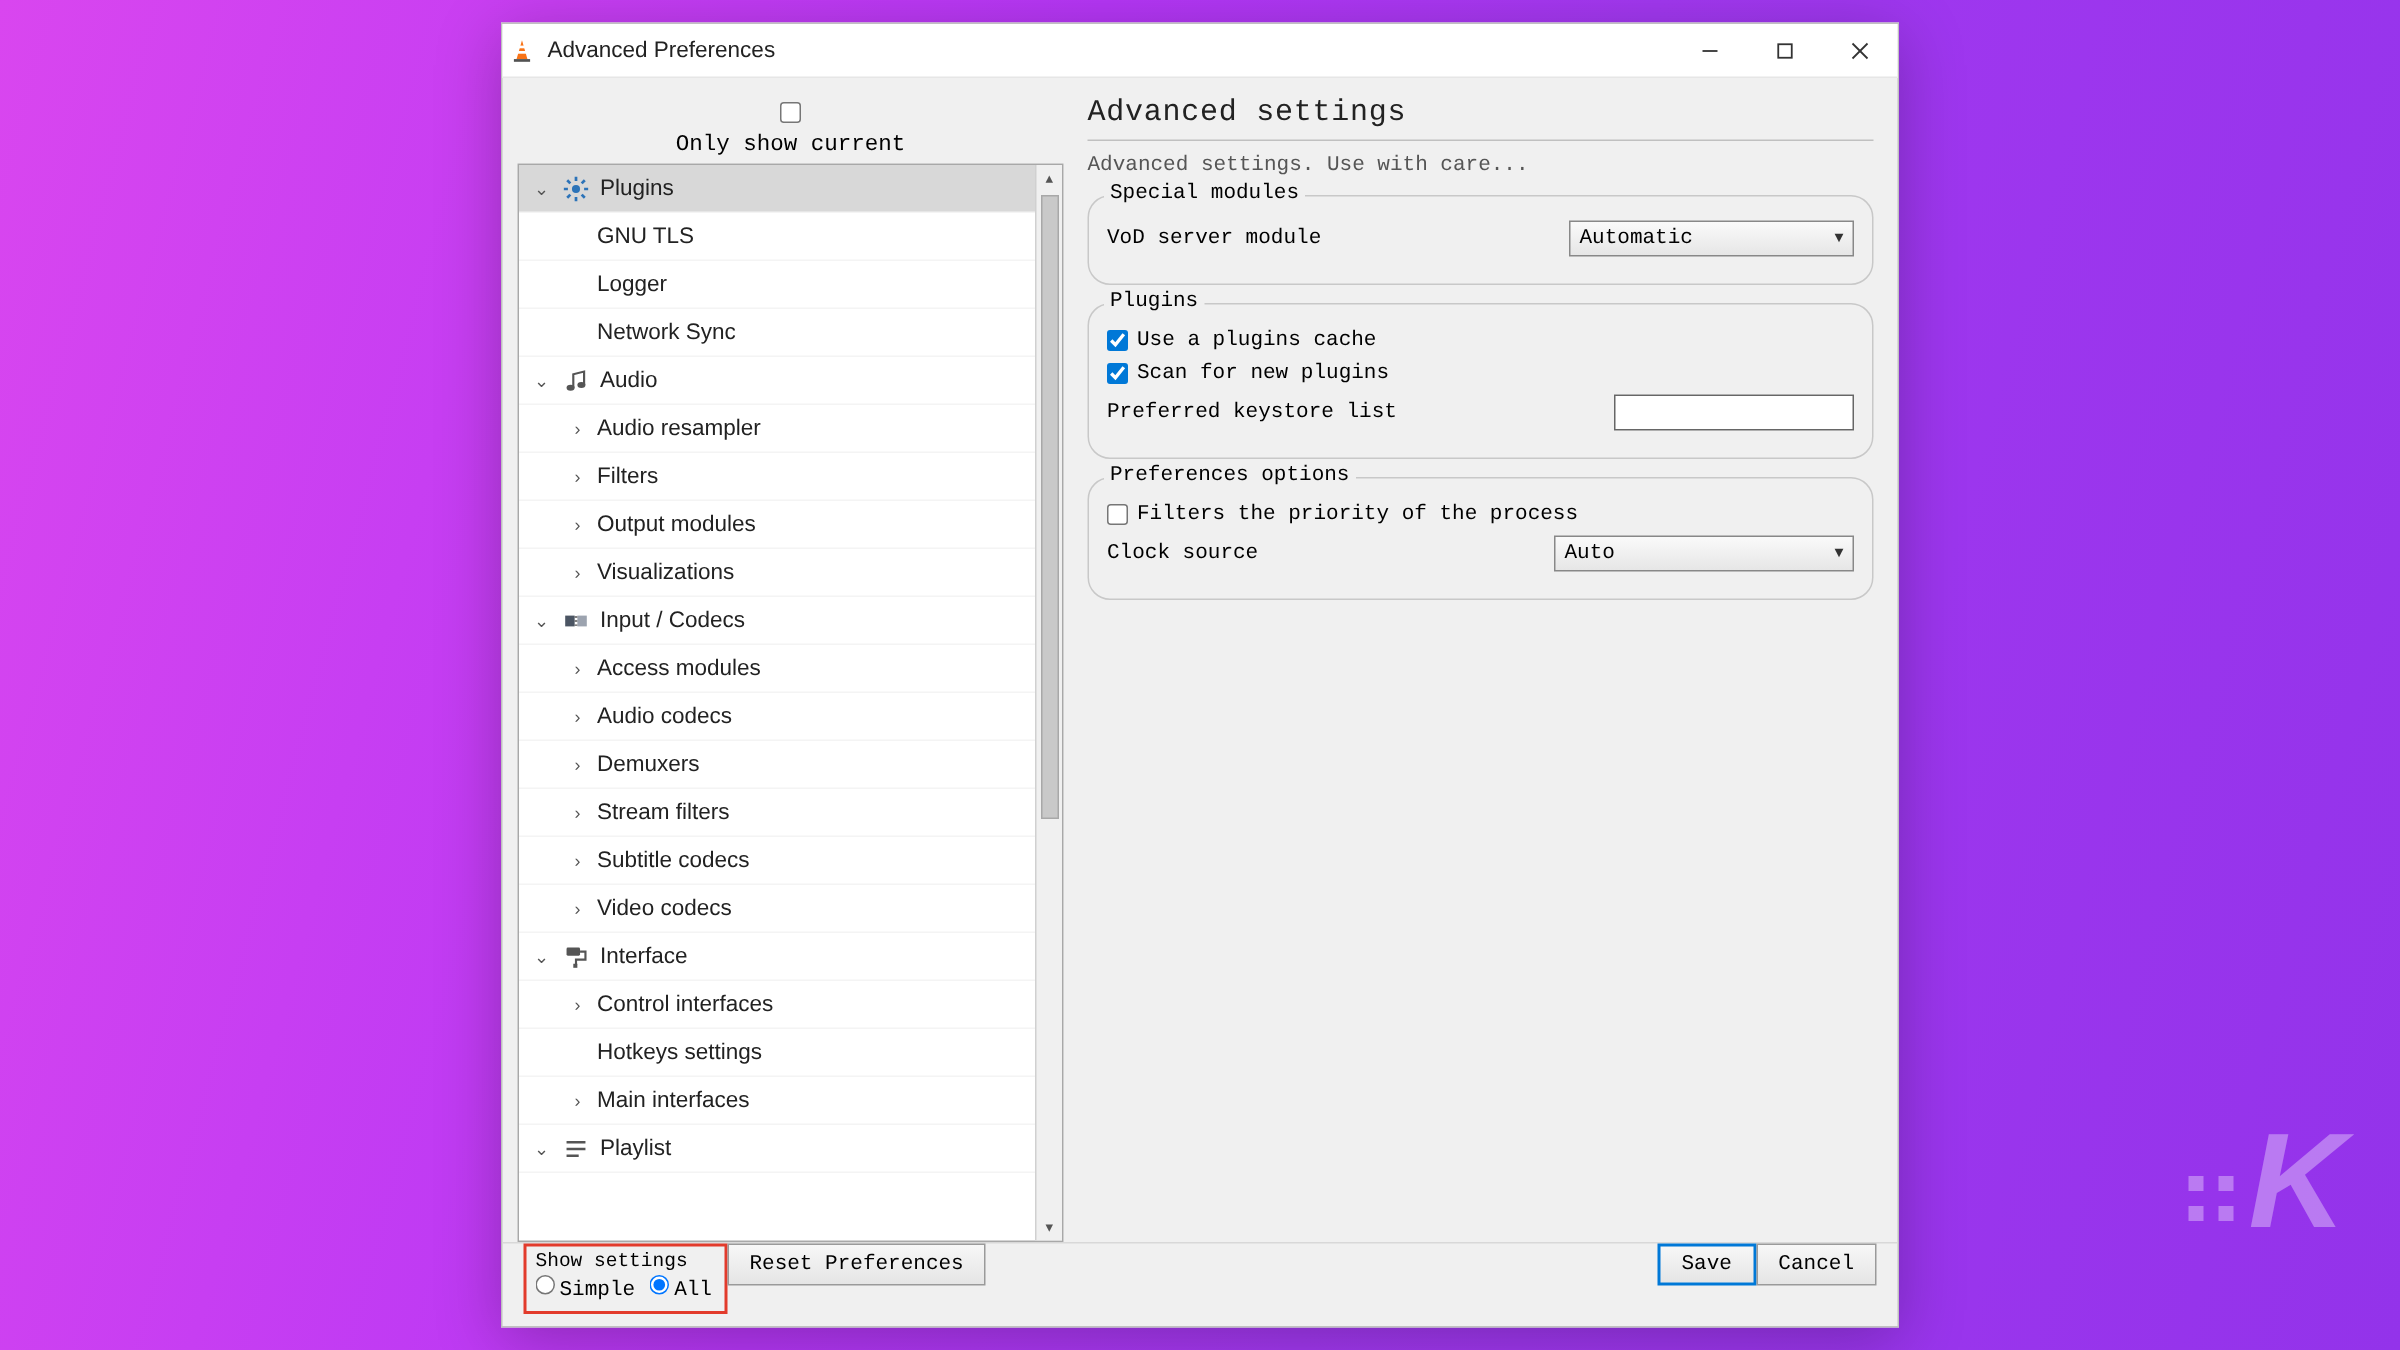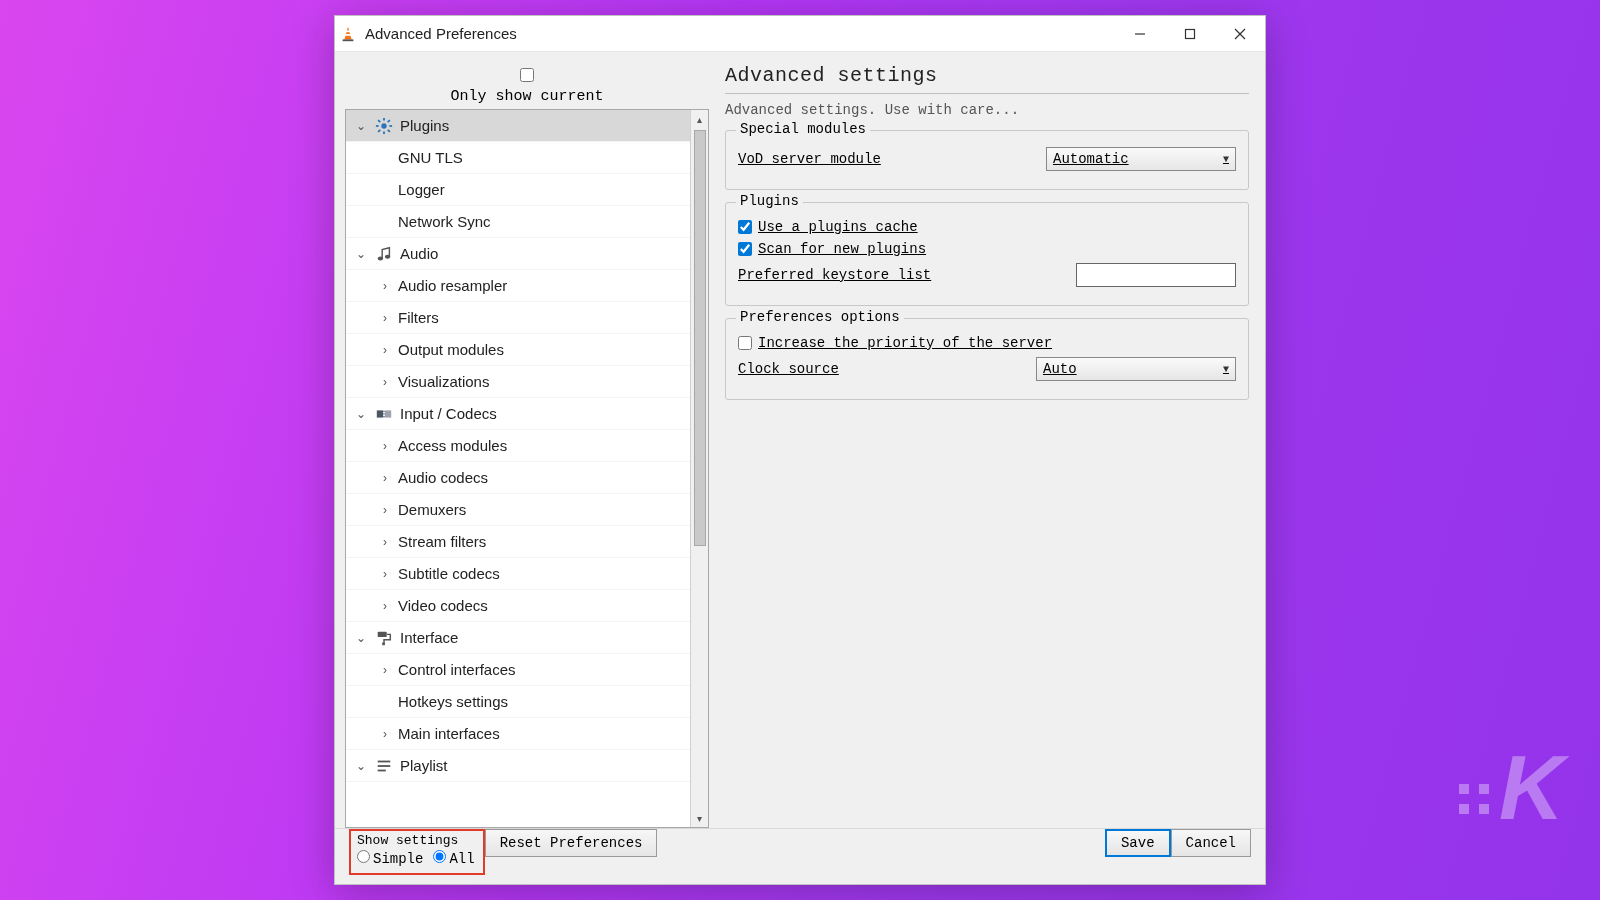--- a/index.html
+++ b/index.html
@@ -123,25 +123,24 @@
   margin-bottom: 8px;
   letter-spacing: 0.5px;
 }
 .right .subtitle {
   font-family: "Consolas","Courier New",monospace;
   font-size: 14px; color:#555;
   margin-bottom: 12px;
 }
 .group {
   border: 1px solid #c8c8c8;
-  border-radius: 3px;
+  border-radius: 15px;
   padding: 10px 12px 12px 12px;
   margin-bottom: 12px;
   position: relative;
-  text-decoration: underline;
 }
 .group .legend {
   position: absolute; top: -10px; left: 10px;
   background: #f0f0f0;
   padding: 0 4px;
   font-family: "Consolas","Courier New",monospace;
   font-size: 14px;
 }
 .form-row { display:flex; align-items:center; margin: 6px 0; gap:8px; }
 .form-row label { font-family:"Consolas","Courier New",monospace; font-size:14px; flex:1; }
@@ -406,21 +405,21 @@
         <div class="form-row">
           <label>Preferred keystore list</label>
           <input class="textin" type="text" value="" style="">
         </div>
       </div>
 
       <div class="group">
         <span class="legend">Preferences options</span>
         <div class="form-row chk-row">
           <input type="checkbox" class="chk" style="">
-          <label>Increase the priority of the server</label>
+          <label>Filters the priority of the process</label>
         </div>
         <div class="form-row">
           <label>Clock source</label>
           <div class="select" style="width:200px">
             <span>Auto</span>
             <span class="arr">▼</span>
           </div>
         </div>
       </div>
     </div>

